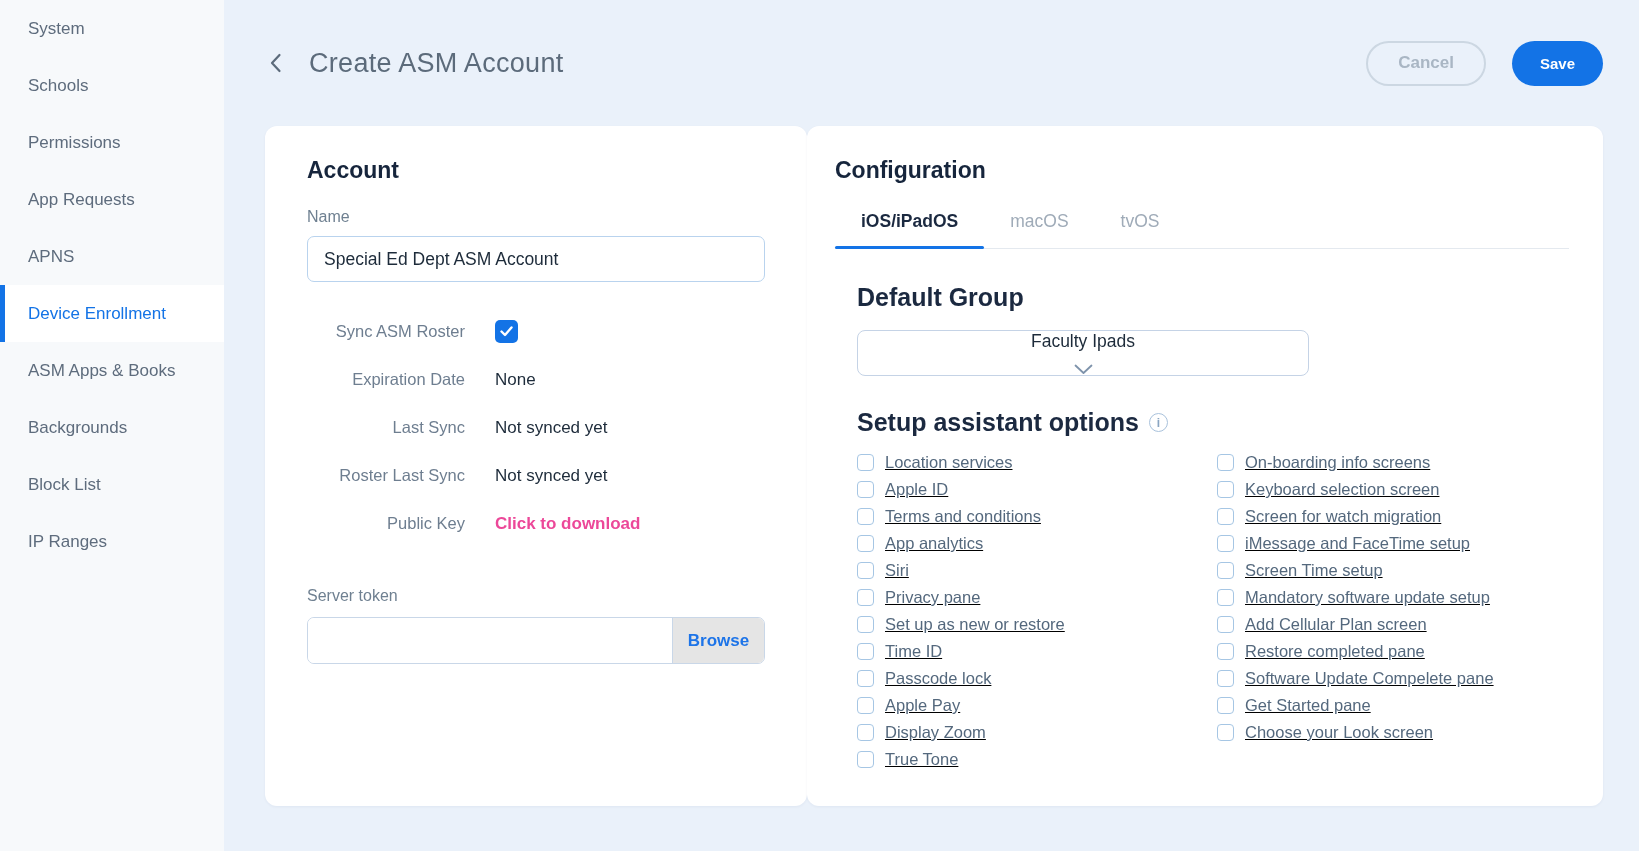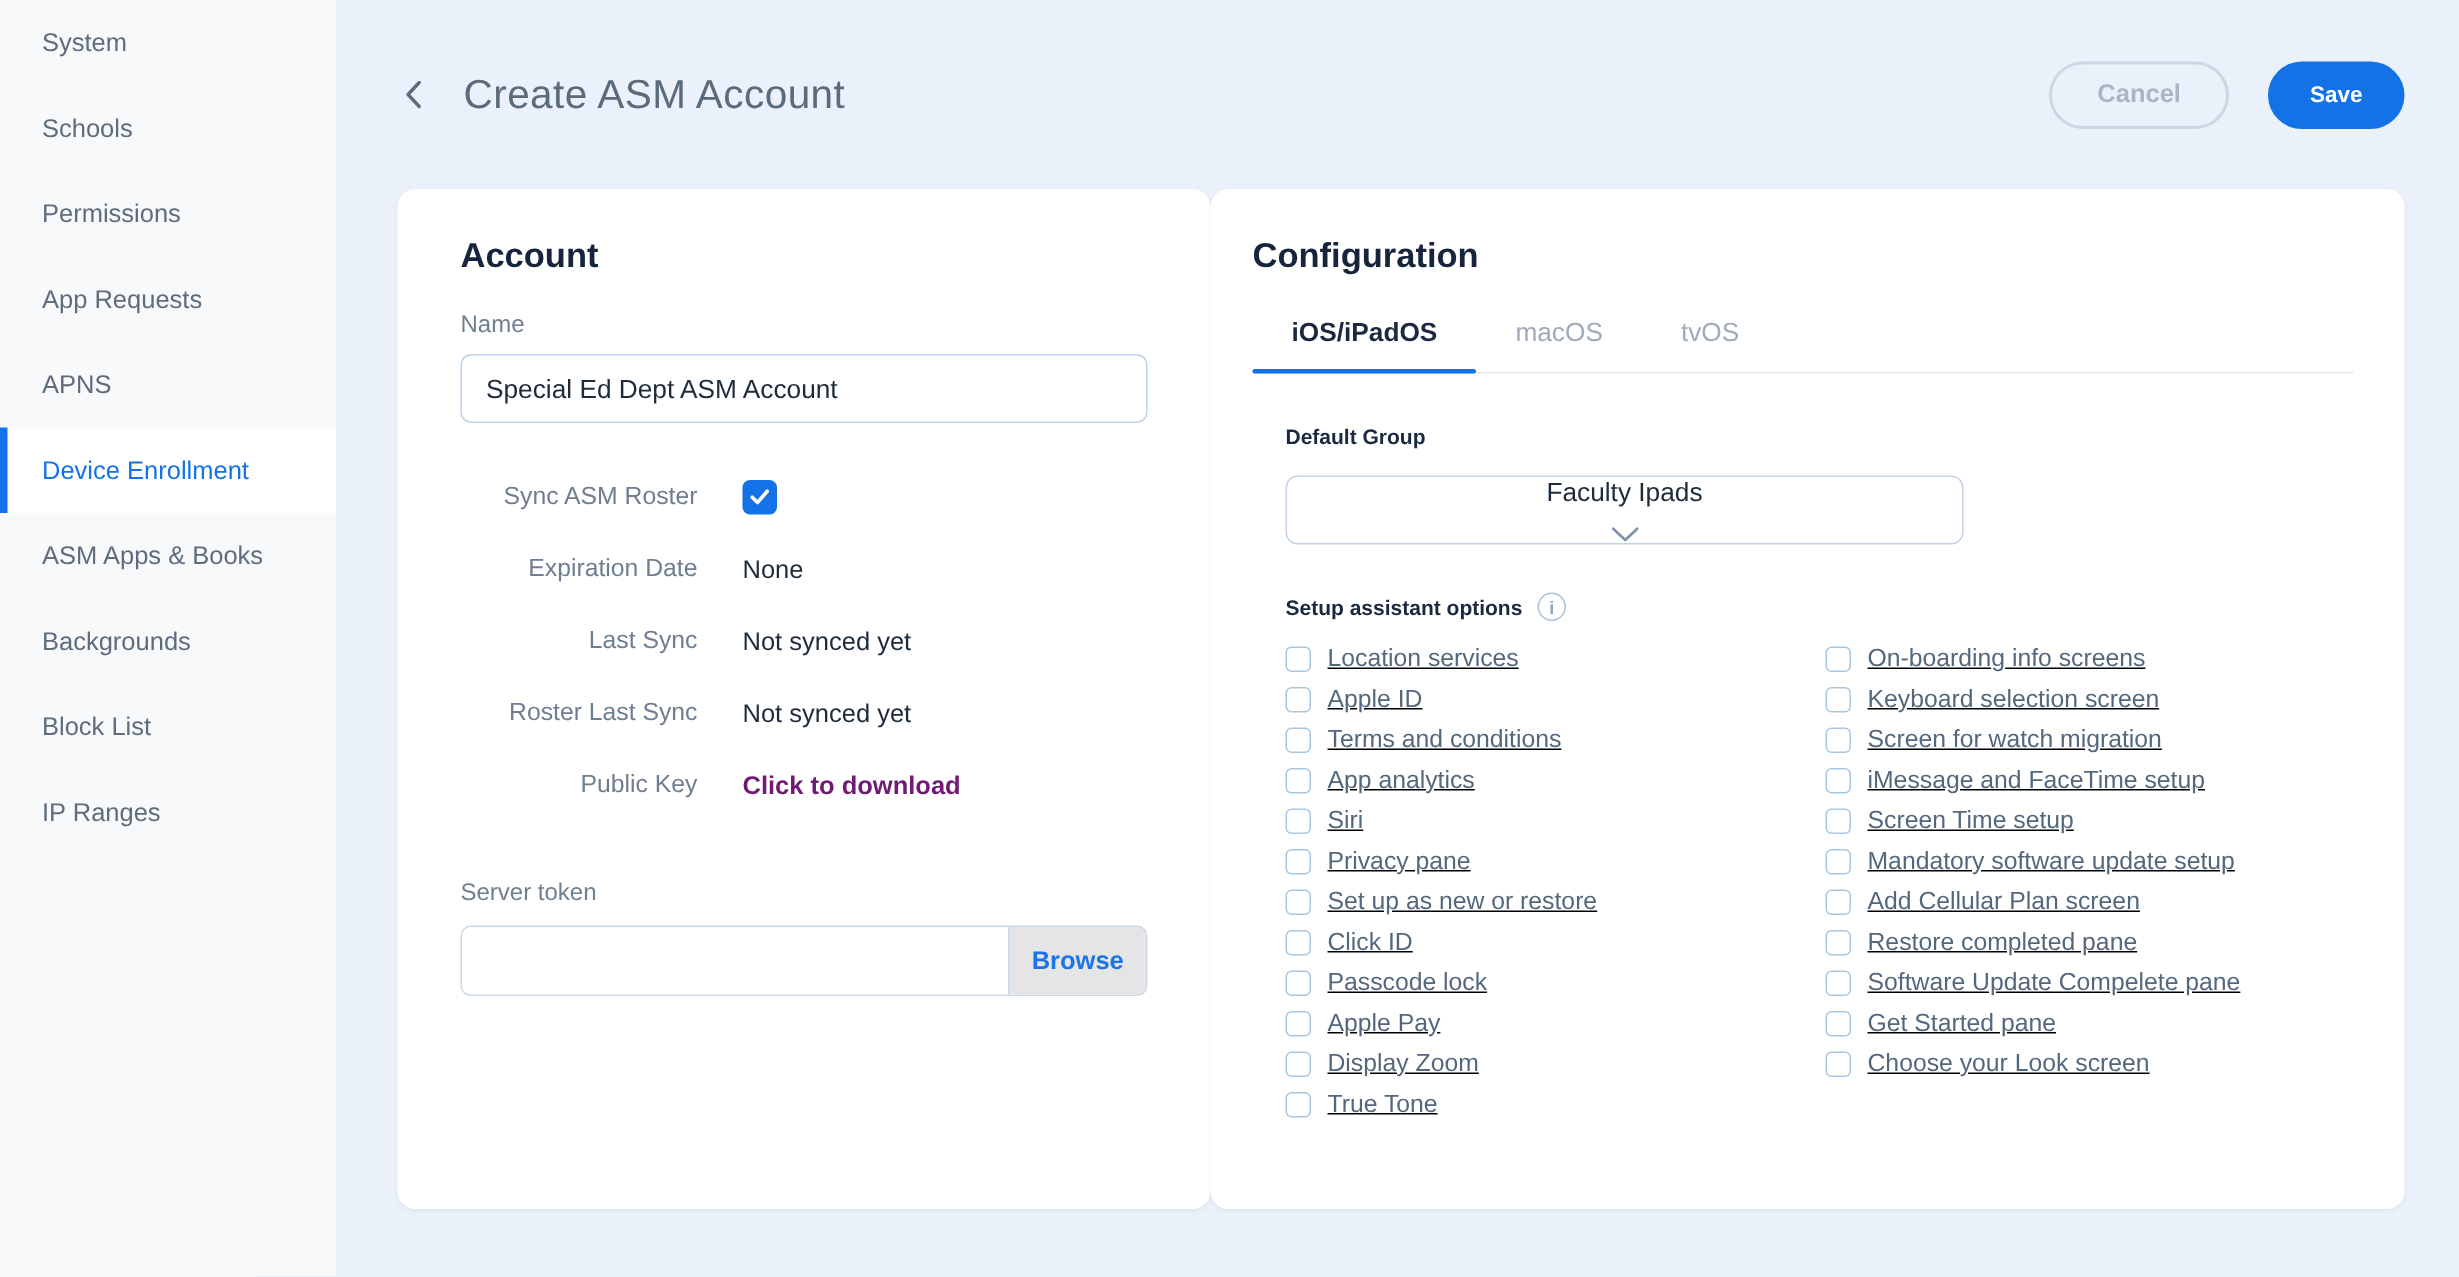--- a/index.html
+++ b/index.html
@@ -35,42 +35,42 @@
   
   .card-account { width:542px; flex:none; padding:30px 42px; }
   .field-label { margin-top:24px; font-size:16px; color:#6f8091; font-weight:500; }
   .text-input { margin-top:10px; width:100%; height:46px; border:1px solid #b9d3ee; border-radius:7px;
                 padding:0 16px; font-size:17.5px; color:#1d2b3a; background:#fff; font-family:inherit; }
 
   .info-rows { margin-top:38px; }
   .row { display:flex; align-items:center; margin-bottom:25px; min-height:23px; }
   .row-label { width:158px; text-align:right; color:#6e7e90; font-size:16.5px; flex:none; }
   .row-value { margin-left:30px; color:#1d2b3a; font-size:17px; font-weight:500; }
-  .row-value.link { color:#701a75; font-weight:600; text-decoration:none; cursor:pointer; }
+  .row-value.link { color:#ec4899; font-weight:600; text-decoration:none; cursor:pointer; }
   .cb-checked { margin-left:30px; width:23px; height:23px; background:#1373e6; border-radius:5px;
                 display:flex; align-items:center; justify-content:center; cursor:pointer; }
 
   .server-label { margin-top:52px; }
   .token-group { display:flex; margin-top:12px; height:47px; border:1px solid #c9d7e8;
                  border-radius:7px; overflow:hidden; background:#fff; }
   .token-input { flex:1; border:none; outline:none; padding:0 14px; font-size:17px; color:#1d2b3a; font-family:inherit; }
   .browse-btn { width:92px; flex:none; background:#e5e5e5; color:#1d74e8; font-size:17px; font-weight:600;
                 border:none; border-left:1px solid #c9d7e8; cursor:pointer; font-family:inherit; }
 
   
   .card-config { flex:1; padding:30px 34px 30px 28px; }
   .tabs { display:flex; margin-top:22px; border-bottom:1px solid #e4e9ef; }
   .tab { padding:0 26px; height:42px; display:flex; align-items:flex-start; padding-top:5px;
          font-size:17.5px; color:#9fabb8; font-weight:500; position:relative; cursor:pointer; }
   .tab.active { color:#1b2940; font-weight:700; }
   .tab.active::after { content:""; position:absolute; left:0; right:0; bottom:-1px; height:3px;
                        background:#1373e6; border-radius:2px; }
 
   .tab-panel { padding-left:22px; }
-  .tab-panel h3 { font-size:14px; color:#1b2940; font-weight:600; }
+  .tab-panel h3 { font-size:25px; color:#1b2940; font-weight:600; }
   .h-default { margin-top:34px; }
   .dropdown { margin-top:18px; width:452px; height:46px; border:1px solid #c5d3e6; border-radius:8px;
               display:flex; align-items:center; justify-content:space-between; padding:0 18px;
               font-size:17.5px; color:#1d2b3a; cursor:pointer; background:#fff;flex-direction:column; }
 
   .setup-h { margin-top:32px; display:flex; align-items:center; gap:10px; }
   .info-icon { width:19px; height:19px; border-radius:50%; border:1.5px solid #a9c2dc; color:#8aa5c2;
                font-size:12px; font-weight:600; display:flex; align-items:center; justify-content:center; }
 
   .options { display:flex; margin-top:16px; }
@@ -223,21 +223,21 @@
               <label class="opt">
                   <span class="cb"></span>
                   <span class="opt-label">Privacy pane</span>
                 </label>
               <label class="opt">
                   <span class="cb"></span>
                   <span class="opt-label">Set up as new or restore</span>
                 </label>
               <label class="opt">
                   <span class="cb"></span>
-                  <span class="opt-label">Click ID</span>
+                  <span class="opt-label">Time ID</span>
                 </label>
               <label class="opt">
                   <span class="cb"></span>
                   <span class="opt-label">Passcode lock</span>
                 </label>
               <label class="opt">
                   <span class="cb"></span>
                   <span class="opt-label">Apple Pay</span>
                 </label>
               <label class="opt">

